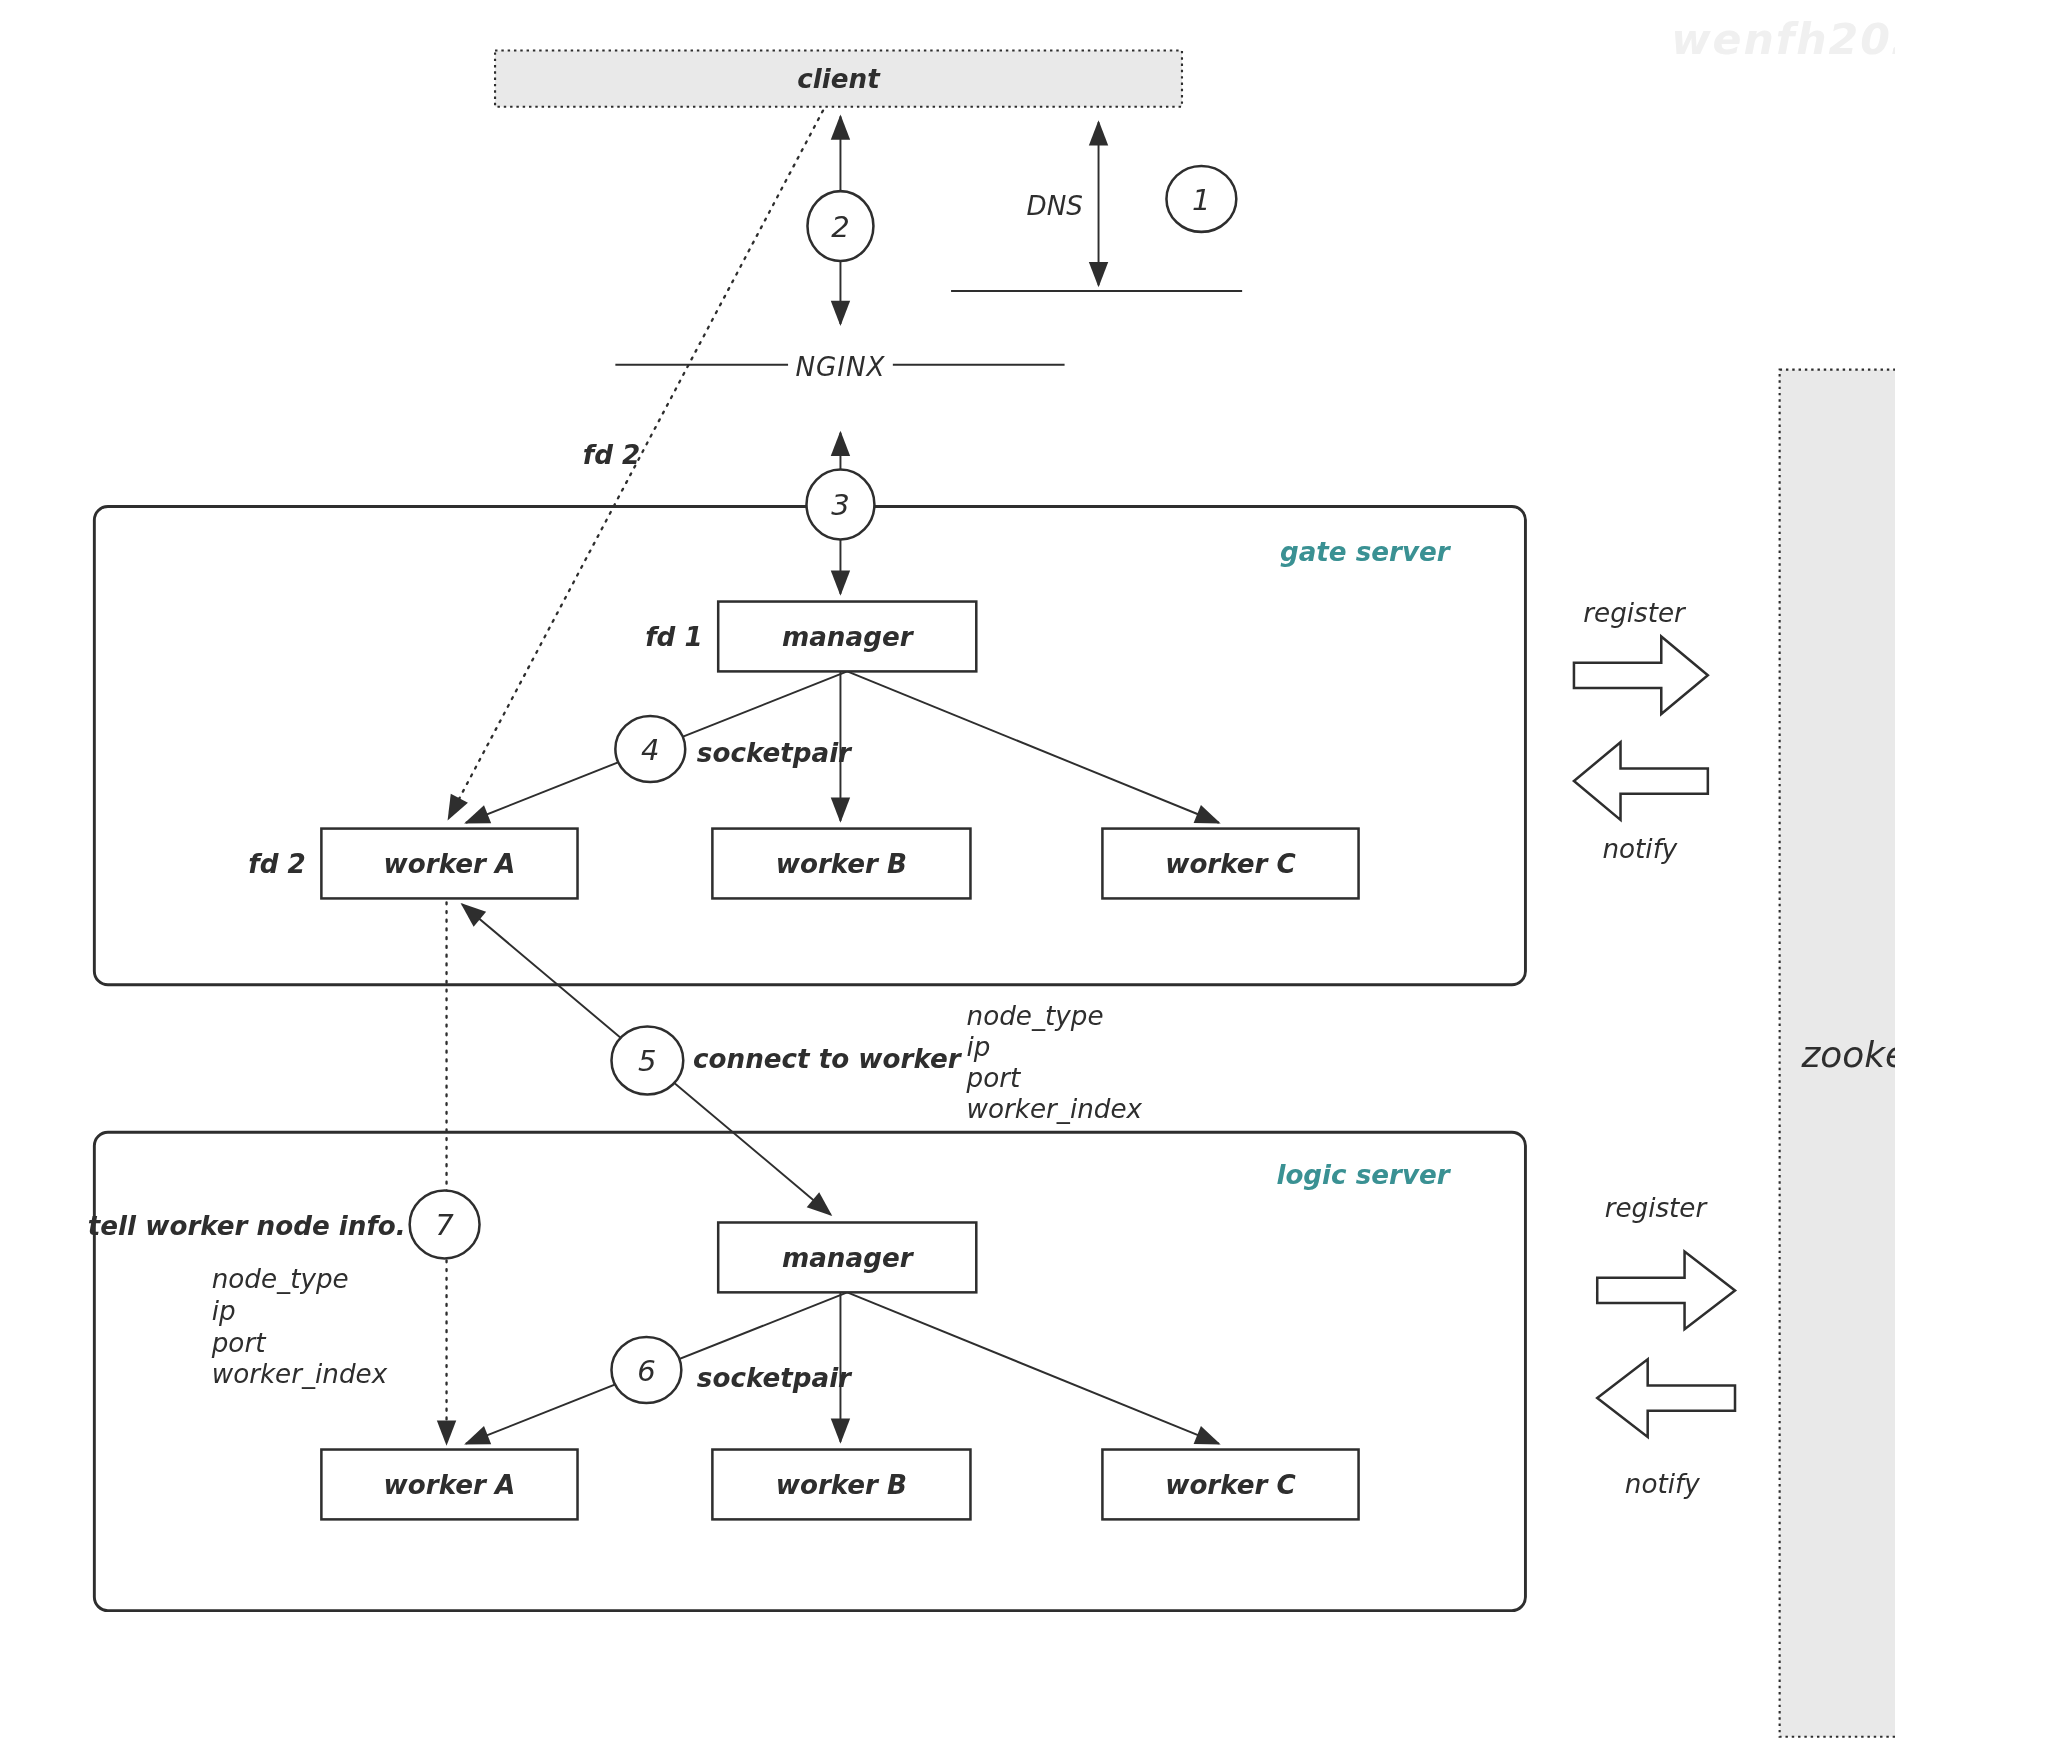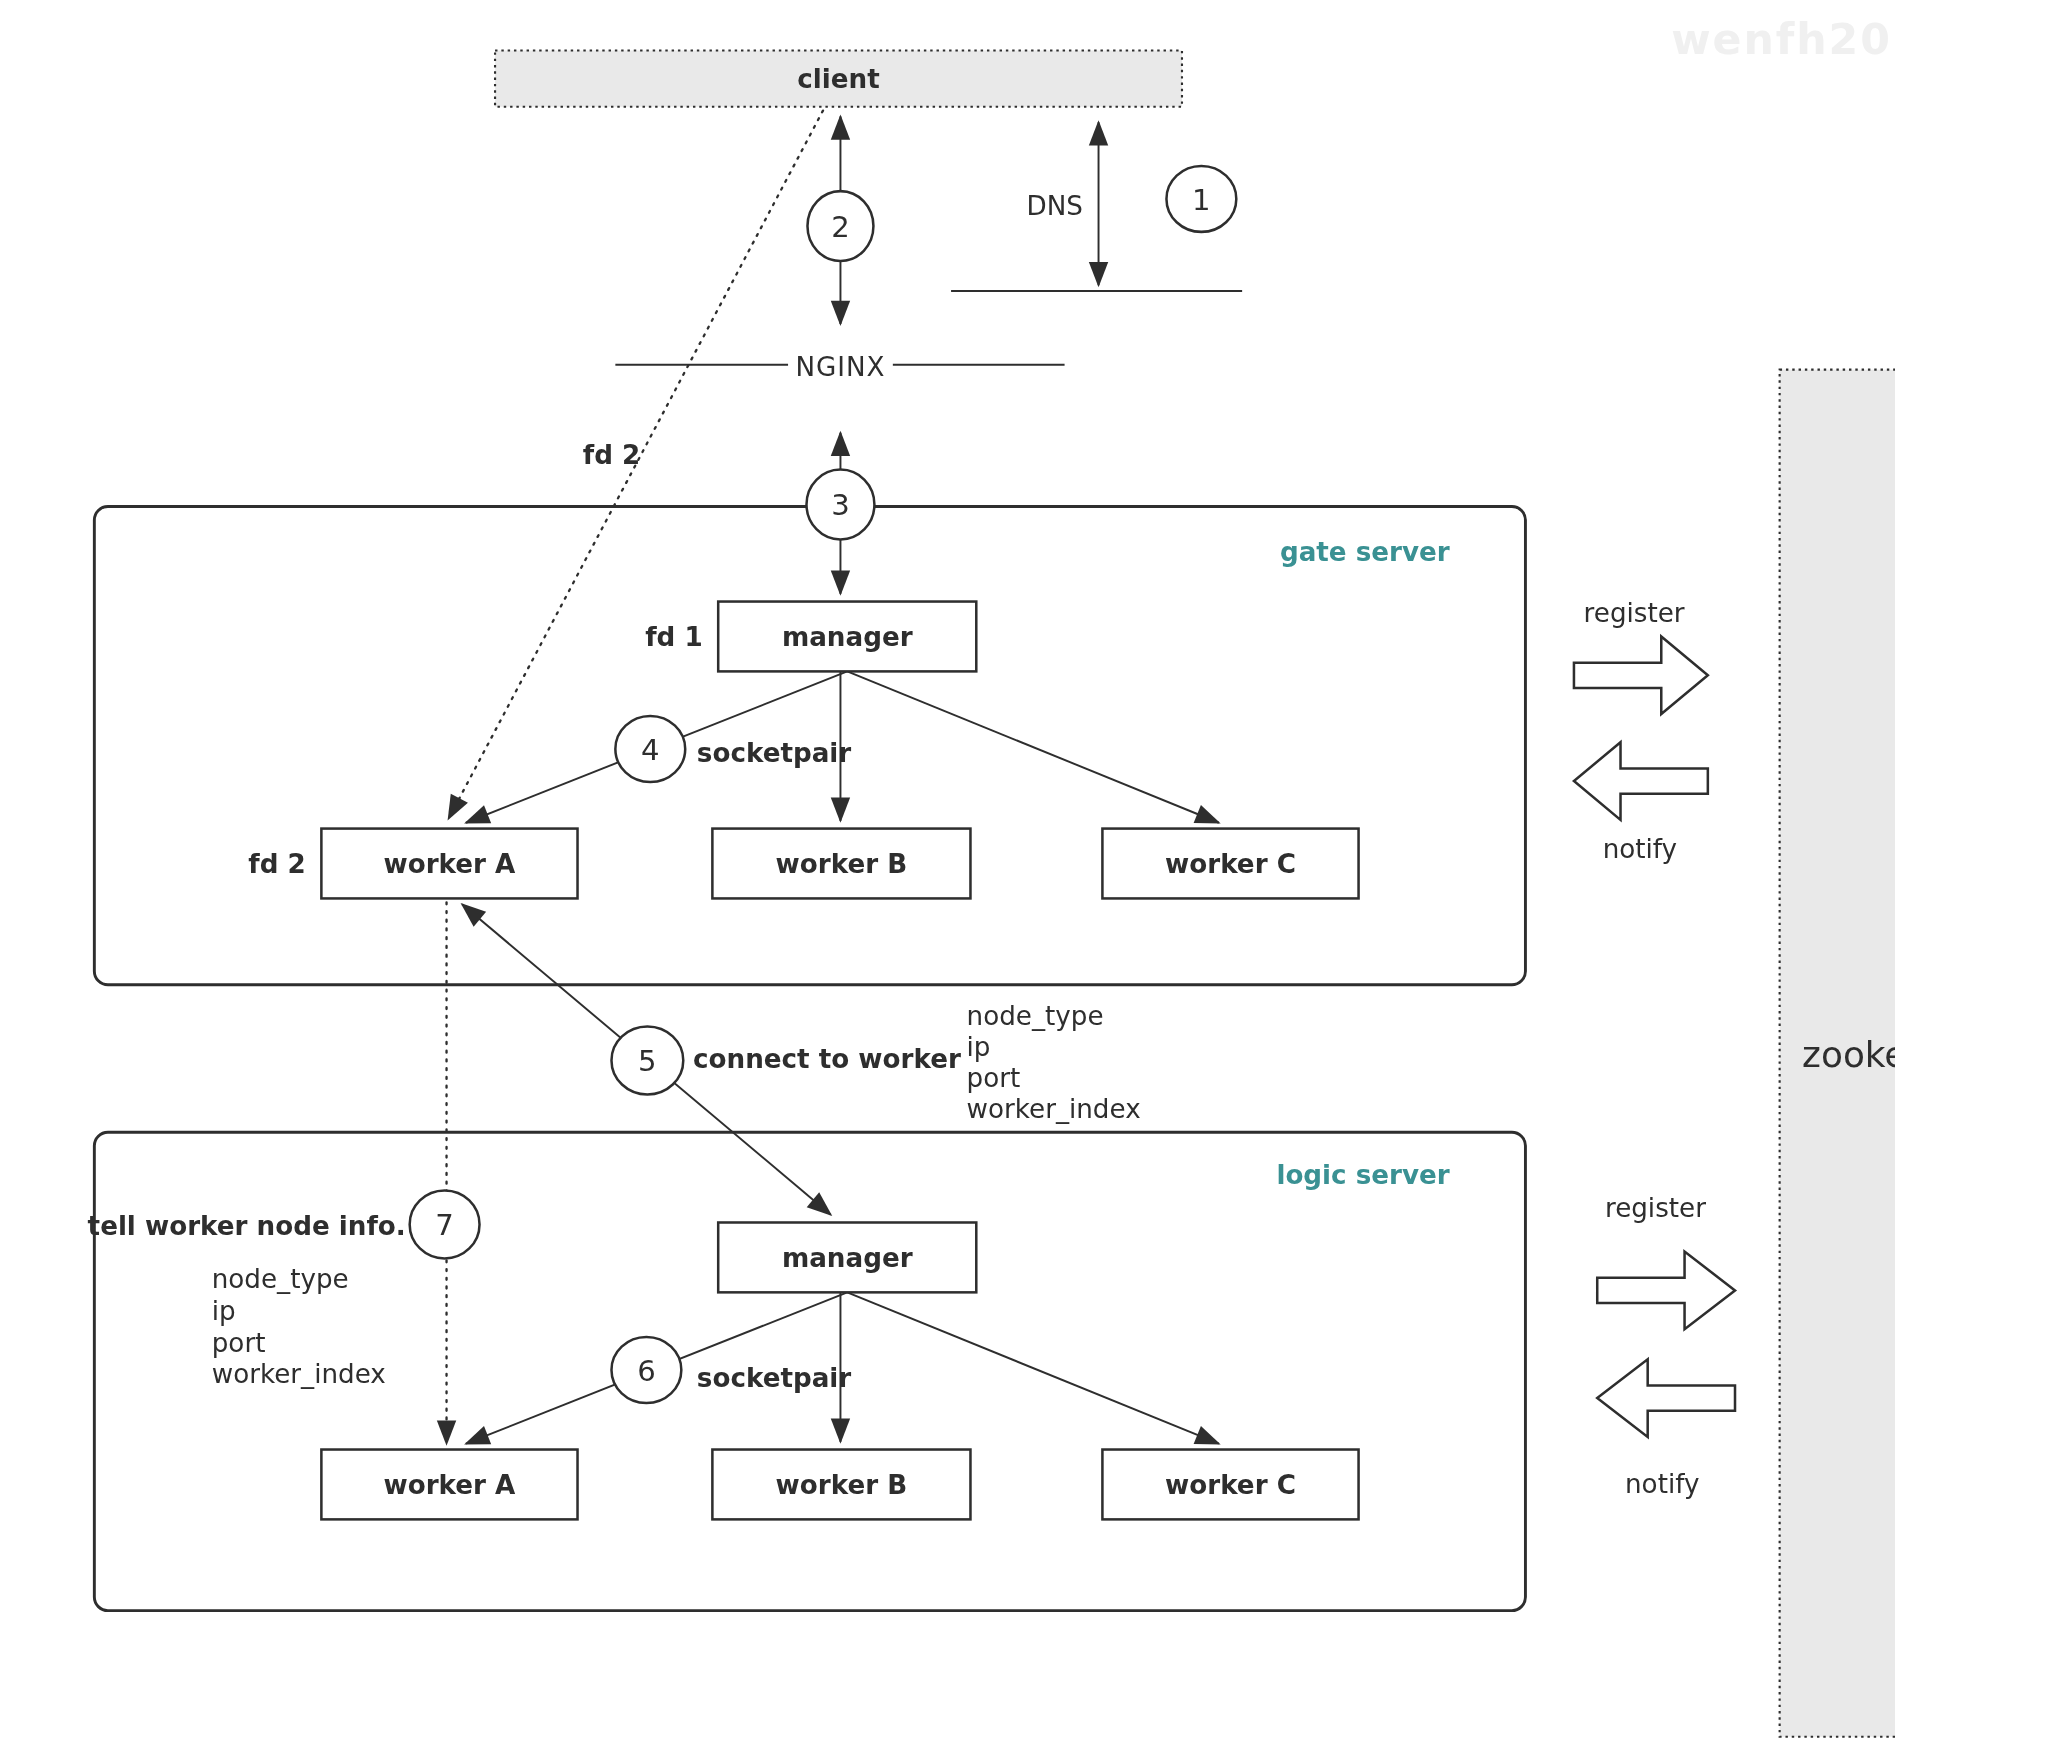--- a/index.html
+++ b/index.html
@@ -2,21 +2,21 @@
 <html style="--teal: #3a9193; --ink: #2e2e2e; --gray-fill: #e9e9e9; --wm: #f0f0f0;"><head>
 <meta charset="utf-8">
 <style>
   :root{
     --teal:#3a9193;
     --ink:#2e2e2e;
     --gray-fill:#e9e9e9;
     --wm:#f0f0f0;
   }
   html,body{margin:0;padding:0;background:#ffffff;}
-  .stage{position:relative;width:1895px;height:1760px;background:#fff;overflow:hidden;}
+  .stage{position:relative;width:1895px;height:1760px;background:#fff;overflow:hidden;font-style:italic;}
   svg{position:absolute;left:0;top:0;}
   text{font-family:"DejaVu Sans","Liberation Sans",sans-serif;fill:var(--ink);}
   .t{font-size:27px;font-weight:400;}
   .b{font-size:27px;font-weight:700;}
   .num{font-size:30px;font-weight:400;}
   .teal{fill:var(--teal);font-weight:700;}
   .zk{font-size:37px;font-weight:400;}
   .wm{font-size:44px;font-weight:700;fill:var(--wm);letter-spacing:2px;}
   .ln{stroke:var(--ink);stroke-width:2;fill:none;}
   .dot{stroke:var(--ink);stroke-width:2.4;fill:none;stroke-dasharray:2 7;stroke-linecap:round;}

